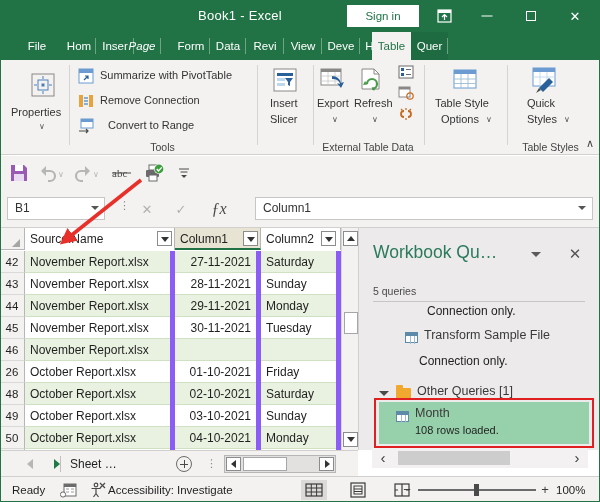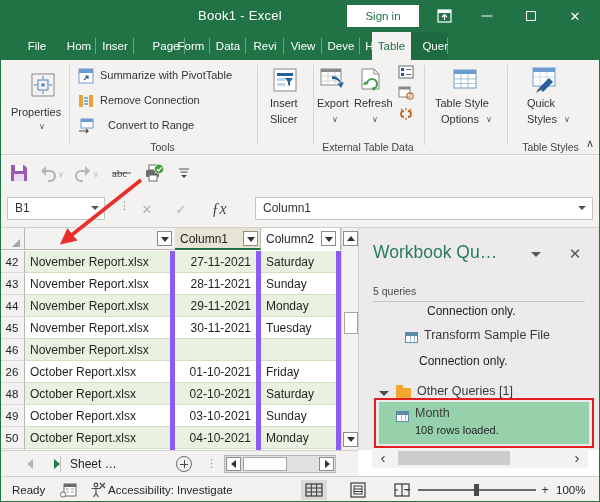--- a/index.html
+++ b/index.html
@@ -425,29 +425,29 @@
       </div>
     <div class="win-btn win-close">
       <span class="win-glyph">✕</span>
     </div>
   </div>
 
   <div class="tabstrip">
     <div class="tab" style="left:14px;width:46px;">File</div>
     <div class="tab sep" style="left:62px;width:34px;">Hom</div>
     <div class="tab sep" style="left:96px;width:38px;">Inser</div>
-    <div class="tab sep" style="left:147px;width:38px;">Page</div>
+    <div class="tab sep" style="left:123px;width:38px;font-style:italic;">Page</div>
     <div class="tab sep" style="left:172px;width:38px;">Form</div>
     <div class="tab sep" style="left:210px;width:36px;">Data</div>
     <div class="tab sep" style="left:246px;width:38px;">Revi</div>
     <div class="tab sep" style="left:284px;width:38px;">View</div>
     <div class="tab sep" style="left:322px;width:38px;">Deve</div>
     <div class="tab sep" style="left:360px;width:34px;">Help</div>
     <div class="tab active" style="left:371px;width:39px;left:372px;">Table</div>
-    <div class="tab contextual sep" style="left:411px;width:37px;text-align:right;">Quer</div>
+    <div class="tab contextual sep" style="left:411px;width:37px;">Quer</div>
 
     <div class="lightbulb">
       <svg width="22" height="28" viewBox="0 0 22 28">
         <path d="M11 6 a5 5 0 0 1 5 5 c0 2.4 -1.8 3.6 -2.3 5.2 h-5.4 C7.8 14.6 6 13.4 6 11 a5 5 0 0 1 5 -5 z" fill="none" stroke="#ffffff" stroke-width="1.2"></path>
         <path d="M9 18.4 h4 M9.6 20.4 h2.8" stroke="#ffffff" stroke-width="1.2"></path>
       </svg>
     </div>
     <div class="tellme">Tell me</div>
     <div class="tab-overflow">
       <span>›</span>
@@ -666,20 +666,21 @@
     <div class="fbinput">
       <span class="fbinput-text">Column1</span>
       <span class="fbinput-arrow"></span>
     </div>
   </div>
 
   <div class="gridarea">
 
     <div class="colhead">
       <div class="selectall"></div>
+      <div class="hcell" style="left:25px;width:150px;">Source.Name</div>
       <div class="fbtn" style="left:157px;"></div>
       <div class="hcell sel" style="left:175px;width:86px;">Column1</div>
       <div class="fbtn" style="left:243px;"></div>
       <div class="hcell" style="left:261px;width:80px;">Column2</div>
       <div class="fbtn" style="left:321px;"></div>
     </div>
 
     <div>
       <div class="rowhead" style="top:23px;">42</div>
       <div class="datarow alt" style="top:23px;">

